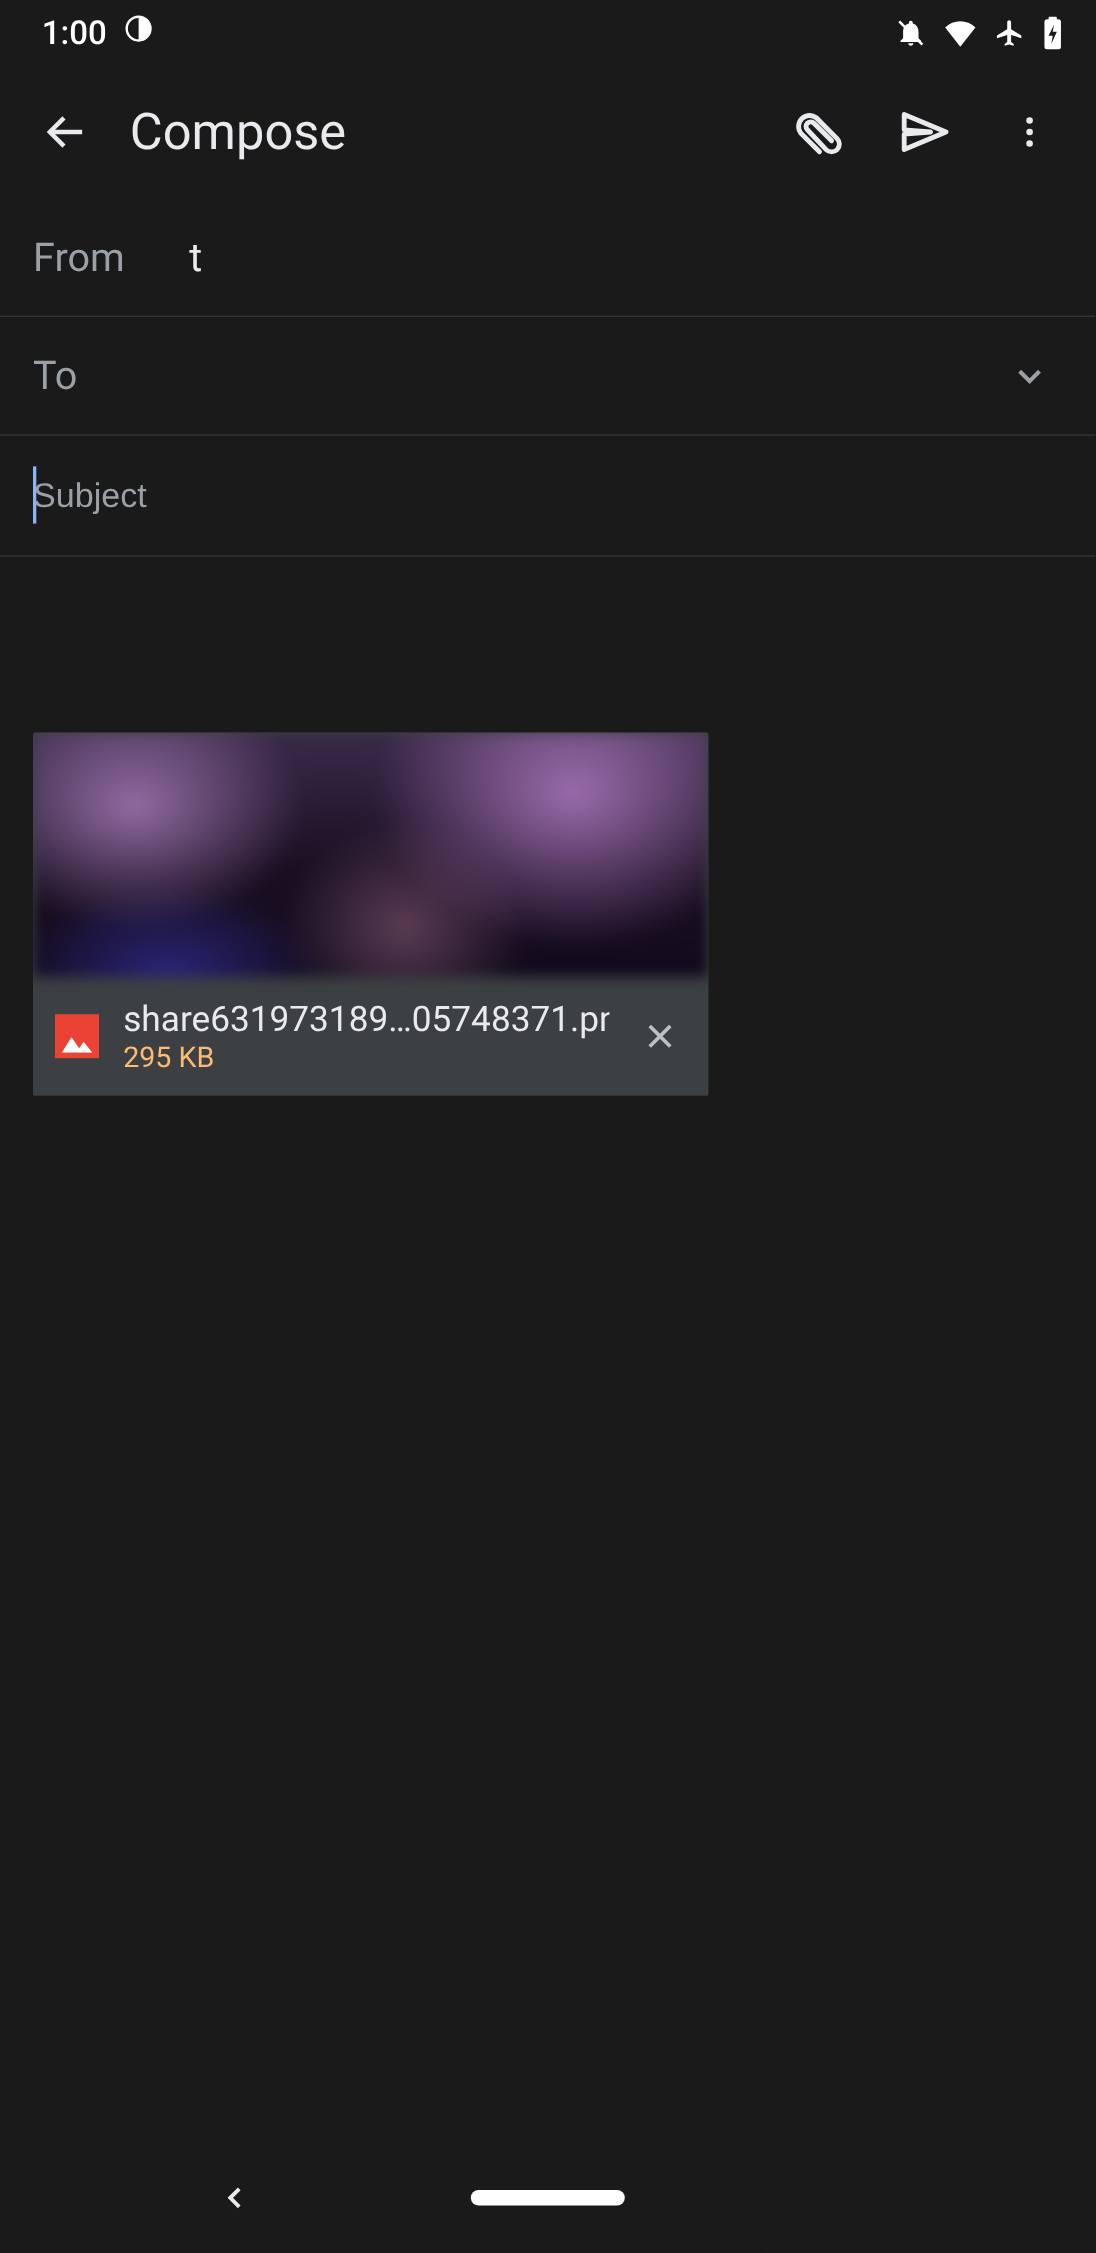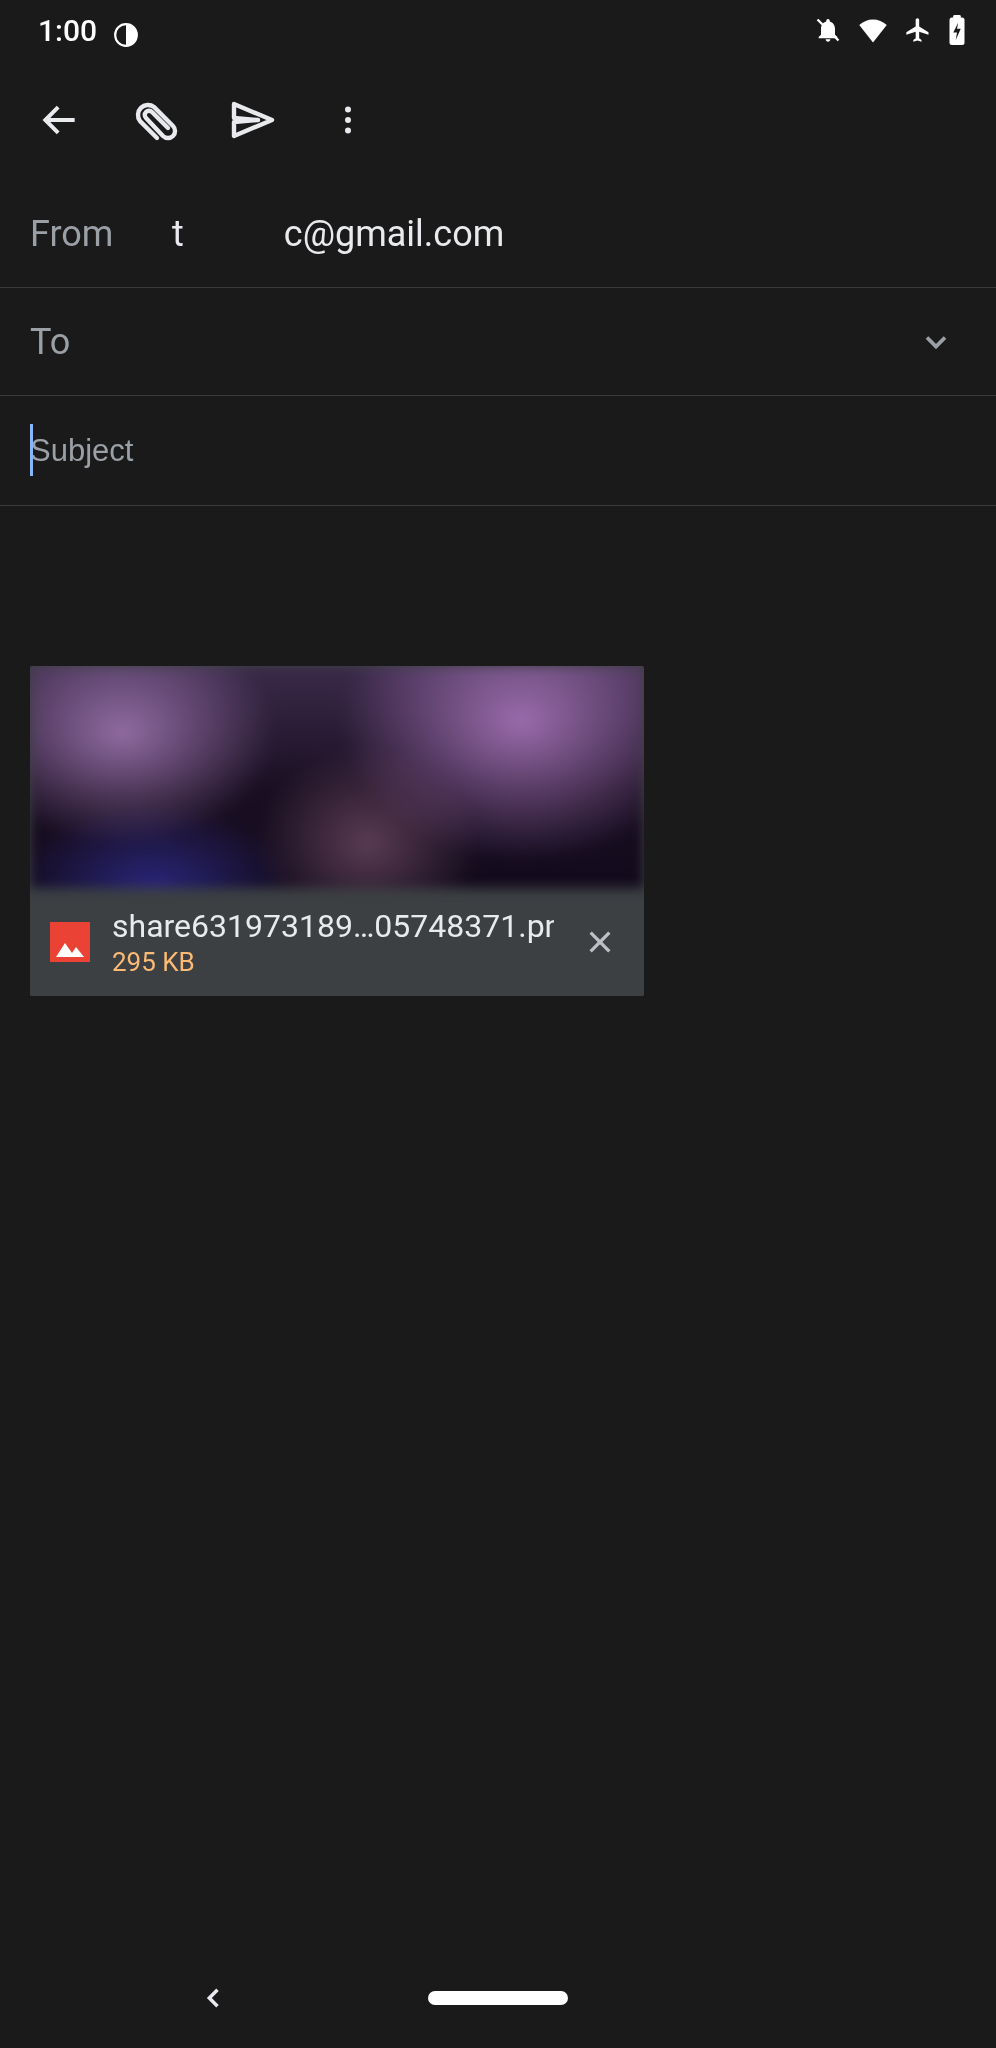--- a/index.html
+++ b/index.html
@@ -16,21 +16,21 @@
 .status-bar {
   height: 60px;
   display: flex;
   justify-content: space-between;
   align-items: center;
   padding: 0 30px 0 38px;
   color: #fff;
   font-size: 30px;
   font-weight: 500;
 }
-.status-left { display: flex; align-items: flex-end; gap: 16px; }
+.status-left { display: flex; align-items: flex-start; gap: 16px; }
 .status-right { display: flex; align-items: center; gap: 16px; }
 .status-icon { display: inline-flex; }
 
 
 .app-bar {
   height: 120px;
   display: flex;
   align-items: center;
   padding: 0 12px;
 }
@@ -232,20 +232,21 @@
   </div>
 </div>
 
 <div class="app-bar">
   <div class="icon-btn">
     <svg width="44" height="44" viewBox="0 0 24 24" fill="none" stroke="#e8eaed" stroke-width="2.2">
         <line x1="20" y1="12" x2="4" y2="12"></line>
         <polyline points="11,5 4,12 11,19"></polyline>
       </svg>
   </div>
+  <div class="title">Compose</div>
   <div class="spacer-right">
     <div class="icon-btn">
       <svg width="48" height="48" viewBox="0 0 24 24" fill="none" stroke="#e8eaed" stroke-width="2.2" stroke-linecap="round">
           <path d="M21 11.5l-8.5 8.5a5 5 0 0 1-7-7l9.5-9.5a3.5 3.5 0 0 1 5 5L11 17a2 2 0 0 1-3-3l8-8" transform="rotate(90 12 12)"></path>
         </svg>
     </div>
     <div class="icon-btn">
       <svg width="48" height="48" viewBox="0 0 24 24" fill="none" stroke="#e8eaed" stroke-width="2.2" stroke-linejoin="round">
           <polygon points="3,4 22,12 3,20 3,13 15,12 3,11"></polygon>
         </svg>
@@ -257,21 +258,20 @@
           <circle cx="12" cy="19" r="2"></circle>
         </svg>
     </div>
   </div>
 </div>
 
 <div class="field-row from">
   <div class="field-label">From</div>
   <div class="from-values">
     <span>t</span>
-    <span>c@gmail.com</span>
   </div>
 </div>
 
 <div class="field-row">
   <div class="field-label to">To</div>
   <input class="to-input" value="" style="">
   <div class="expand-btn">
     <svg width="36" height="36" viewBox="0 0 24 24" fill="none" stroke="#9aa0a6" stroke-width="2.5">
         <polyline points="6,9 12,15 18,9"></polyline>
       </svg>

